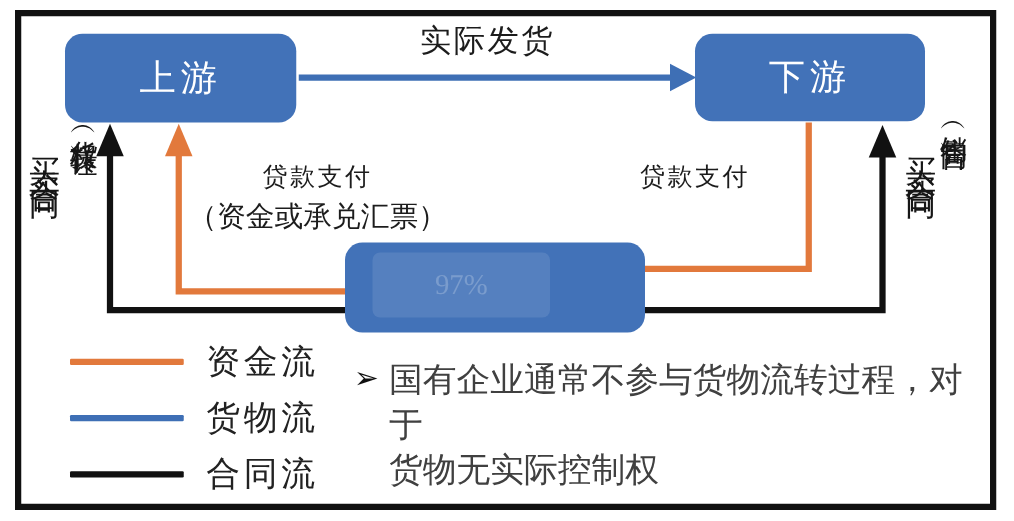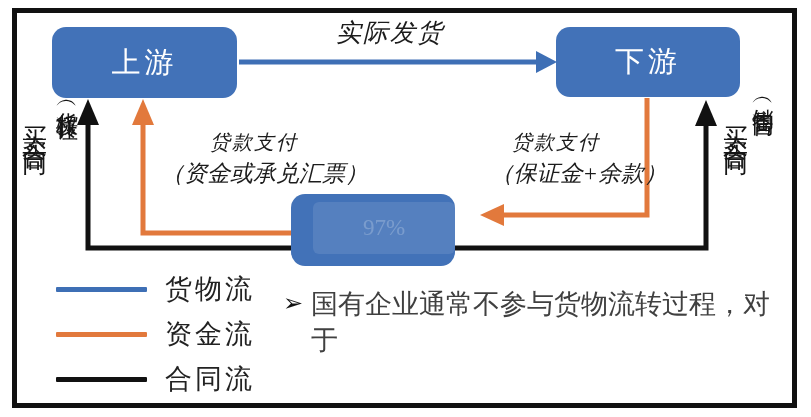--- a/index.html
+++ b/index.html
@@ -10,31 +10,31 @@
   .frame{position:absolute;left:12px;top:8px;width:785px;height:400px;
     border:5px solid #111;box-sizing:border-box;}
   .connector-layer{position:absolute;left:0;top:0;width:811px;height:417px;z-index:1;}
   .node{
     position:absolute;z-index:2;background:#4272B8;border-radius:14px;
     display:flex;align-items:center;justify-content:center;
     color:#fff;font-size:29px;letter-spacing:4px;
   }
   .node-upstream{left:52px;top:27px;width:185px;height:71px;}
   .node-downstream{left:556px;top:27px;width:184px;height:70px;}
-  .node-platform{left:291px;top:194px;width:164px;height:72px;}
+  .node-platform{left:276px;top:194px;width:220px;height:72px;padding-left:20px;}
   .wm{position:absolute;left:22px;top:8px;width:142px;height:52px;border-radius:6px;
     background:rgba(255,255,255,0.10);display:flex;align-items:center;justify-content:center;
     color:rgba(255,255,255,0.22);font-size:23px;letter-spacing:0;z-index:3;}
-  .lbl{position:absolute;z-index:4;color:#1c1c1c;font-style:italic;}
+  .lbl{position:absolute;z-index:4;color:#1c1c1c;}
   .lbl-shipment{left:300px;top:16px;width:180px;text-align:center;font-size:25px;letter-spacing:2px;}
   .pay-block{text-align:center;line-height:32px;}
   .pay-left{left:140px;top:126px;width:228px;}
   .pay-right{left:445px;top:126px;width:222px;}
   .pay-line1{font-size:20px;letter-spacing:2px;}
-  .pay-line2{font-size:23px;text-align:right;}
+  .pay-line2{font-size:23px;}
   .vtext{position:absolute;z-index:4;writing-mode:vertical-rl;color:#161616;}
   .v-main{font-size:25px;letter-spacing:9px;}
   .v-sub{font-size:22px;letter-spacing:2px;}
   .v-left-main{left:18px;top:106px;}
   .v-left-sub{left:52px;top:93px;}
   .v-right-main{left:719px;top:106px;}
   .v-right-sub{left:748px;top:90px;}
   .legend{position:absolute;left:56px;top:274px;z-index:4;}
   .legend-row{display:flex;align-items:center;height:30px;margin-bottom:15px;}
   .legend-line{width:91px;height:5px;border-radius:1px;margin-right:18px;flex:0 0 auto;}
@@ -83,44 +83,44 @@
 
   <div class="lbl lbl-shipment">实际发货</div>
 
   <div class="lbl pay-block pay-left">
     <div class="pay-line1">贷款支付</div>
     <div class="pay-line2">（资金或承兑汇票）</div>
   </div>
 
   <div class="lbl pay-block pay-right">
     <div class="pay-line1">贷款支付</div>
-    <div class="pay-line2">（保证金+余款）</div>
   </div>
 
   <div class="vtext v-main v-left-main">买卖合同</div>
   <div class="vtext v-sub v-left-sub">（货权转让）</div>
 
   <div class="vtext v-main v-right-main">买卖合同</div>
   <div class="vtext v-sub v-right-sub">（销售合同）</div>
 
   <div class="legend">
     <div class="legend-row">
+      <span class="legend-line legend-line-1"></span>
+      <span class="legend-label">资金流</span>
+    </div>
+    <div class="legend-row">
       <span class="legend-line legend-line-0"></span>
       <span class="legend-label">货物流</span>
-    </div>
-    <div class="legend-row">
-      <span class="legend-line legend-line-1"></span>
-      <span class="legend-label">资金流</span>
     </div>
     <div class="legend-row">
       <span class="legend-line legend-line-2"></span>
       <span class="legend-label">合同流</span>
     </div>
   </div>
 
   <div class="note">
     <span class="note-bullet">➢</span>
     <span class="note-text">
       <span>国有企业通常不参与货物流转过程，对于</span><br>
+      <span>货物无实际控制权</span>
     </span>
   </div>
 
 </div>
 
 </body></html>

